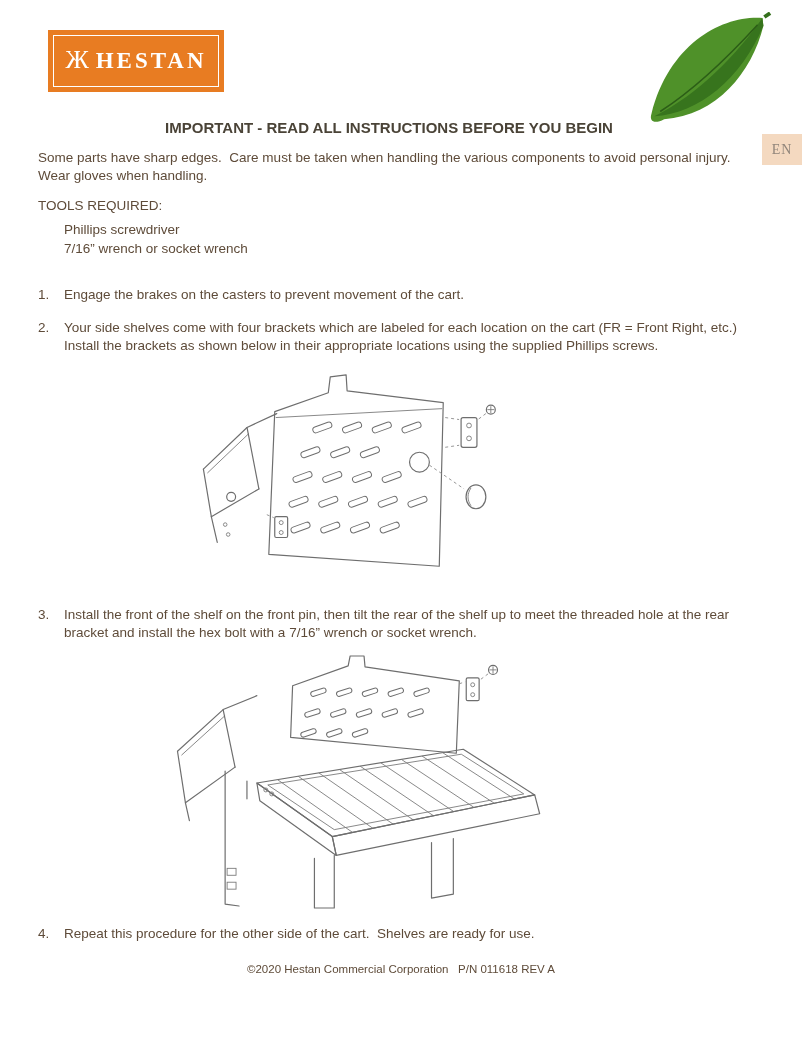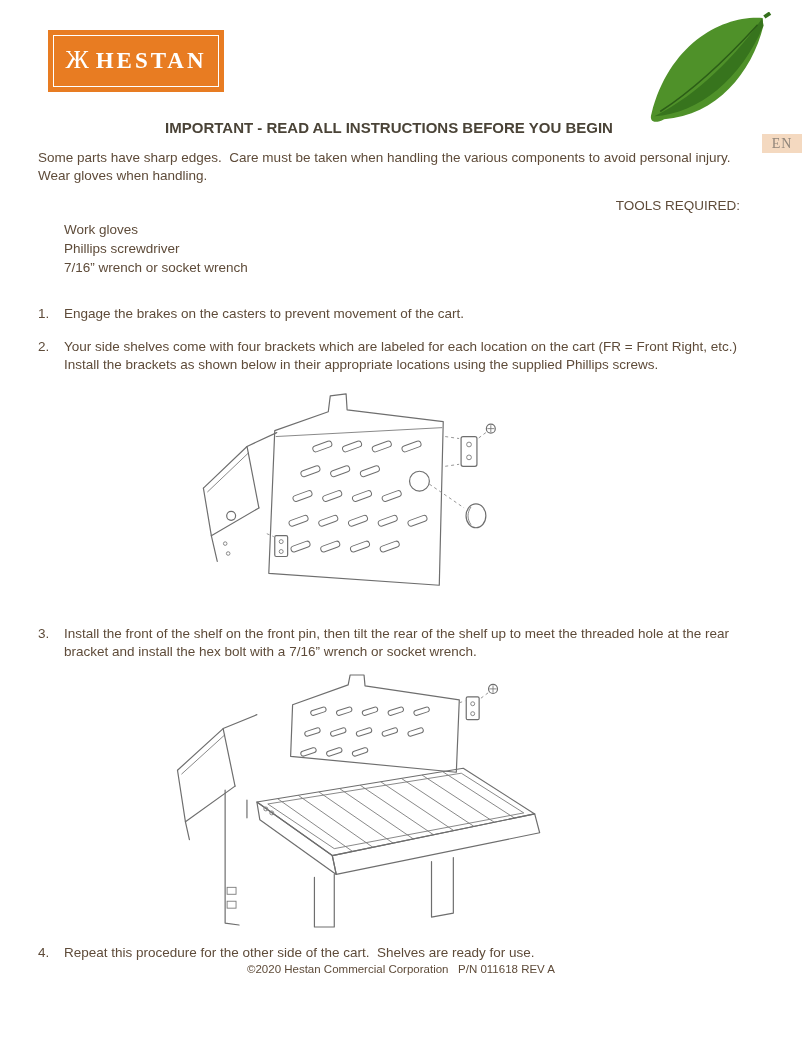--- a/index.html
+++ b/index.html
@@ -9,27 +9,27 @@
   
   .header { position:relative; height:112px; }
   .logo { position:absolute; left:48px; top:30px; width:176px; height:62px; background:#e87c22; display:flex; align-items:center; justify-content:center; }
   .logo-inner { width:166px; height:52px; border:1.5px solid #ffffff; display:flex; align-items:center; justify-content:center; gap:7px; color:#ffffff; }
   .logo-mark { font-family:"Liberation Serif", serif; font-size:26px; line-height:1; transform:translateY(-1px); }
   .logo-text { font-family:"Liberation Serif", serif; font-size:23px; font-weight:600; letter-spacing:3px;text-align:right; }
   .title-block { position:absolute; left:0; right:0; top:26px; text-align:center; }
   .doc-title { font-family:"Liberation Serif", serif; font-weight:600; font-size:33px; letter-spacing:1px; color:#6f7d73; }
   .doc-subtitle { font-family:"Liberation Serif", serif; font-weight:500; font-size:23px; color:#7e948a; margin-top:1px; }
   .leaf { position:absolute; right:28px; top:12px; }
-  .en-tab { position:absolute; right:0; top:134px; width:40px; height:19px; background:#f4d9c0; color:#90857a; font-family:"Liberation Serif", serif; font-size:14px; letter-spacing:1px; display:flex; align-items:center; justify-content:center; }
+  .en-tab { position:absolute; right:0; top:134px; width:40px; height:31px; background:#f4d9c0; color:#90857a; font-family:"Liberation Serif", serif; font-size:14px; letter-spacing:1px; display:flex; align-items:center; justify-content:center; }
 
   
   .content { padding:6px 62px 0 38px; color:#5e4b39; font-size:13.5px; line-height:1.33; }
   .important { text-align:center; font-weight:bold; font-size:15px; color:#4a4337; margin-bottom:11px; }
   .para { white-space:pre-wrap; margin-bottom:12px; }
-  .tools-heading { margin-bottom:5px;text-align:right; }
+  .tools-heading { margin-bottom:5px; }
   .tool-item { margin-left:26px; line-height:1.42; }
   .step { display:flex; margin-top:15px; }
   .step-num { flex:0 0 26px; }
   .step-text { flex:1; white-space:pre-wrap; }
   .figure { display:block; }
   .figure1 { margin:13px 0 4px 156px; }
   .figure2 { margin:12px 0 2px 126px; }
   .footer { position:absolute; left:0; right:0; top:963px; text-align:center; font-size:11.5px; color:#5e4b39; white-space:pre-wrap; }
 
   svg .ln { stroke:#6e6e6e; fill:none; stroke-width:1.2; stroke-linejoin:round; stroke-linecap:round; }
@@ -59,21 +59,20 @@
 
   <div class="en-tab">EN</div>
 
   <div class="content">
 
     <div class="important">IMPORTANT - READ ALL INSTRUCTIONS BEFORE YOU BEGIN</div>
 
     <div class="para">Some parts have sharp edges.  Care must be taken when handling the various components to avoid personal injury.  Wear gloves when handling.</div>
 
     <div class="tools-heading">TOOLS REQUIRED:</div>
-    <div class="tool-item">Work gloves</div>
     <div class="tool-item">Phillips screwdriver</div>
     <div class="tool-item">7/16” wrench or socket wrench</div>
 
     <div class="step" style="margin-top:28px;">
       <span class="step-num">1.</span>
       <span class="step-text">Engage the brakes on the casters to prevent movement of the cart.</span>
     </div>
 
     <div class="step">
       <span class="step-num">2.</span>

